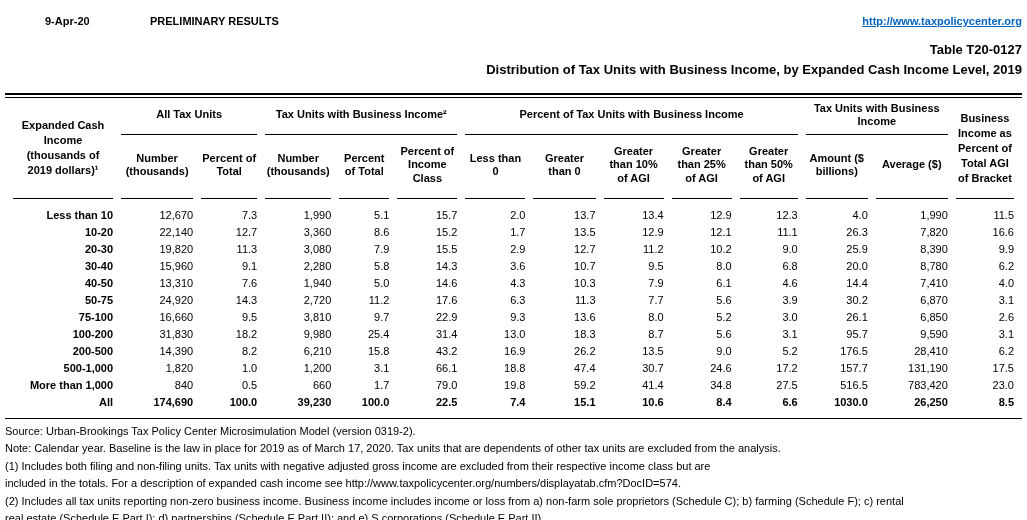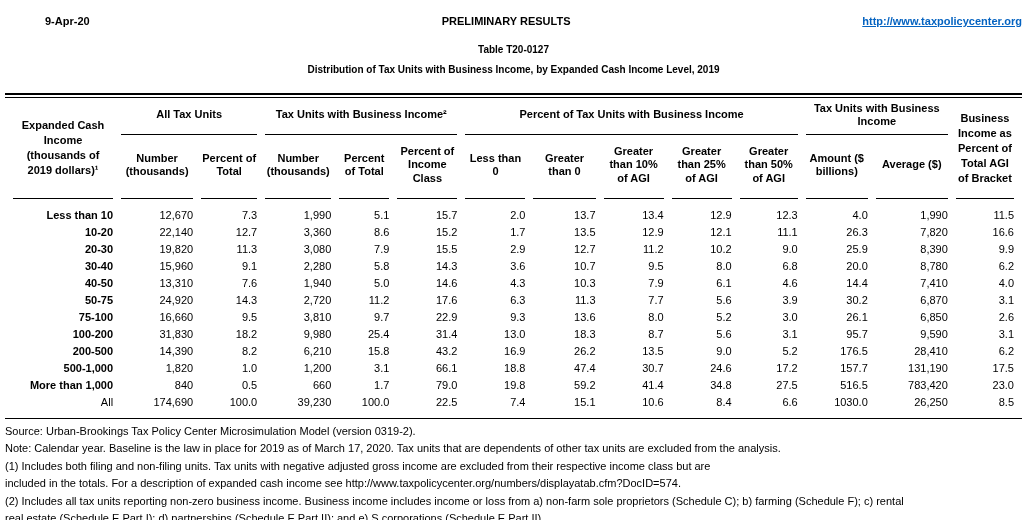--- a/index.html
+++ b/index.html
@@ -2,40 +2,40 @@
 <html><head>
 <meta charset="utf-8">
 <style>
   html,body{margin:0;padding:0;background:#fff;color:#000;}
   body{font-family:"Liberation Sans","DejaVu Sans",sans-serif;width:1027px;height:520px;overflow:hidden;}
   .page{padding:0 5px;}
 
   
   .topbar{display:flex;align-items:flex-start;padding-top:14px;font-size:11px;font-weight:bold;line-height:14px;margin-left:40px;}
   .topbar .date{width:105px;}
-  .topbar .prelim{flex:1;text-align:center;}
+  .topbar .prelim{flex:1;}
   .topbar a{color:#0563C1;text-decoration:underline;font-weight:bold;}
 
   
-  .titles{text-align:center;margin-top:12px;font-weight:bold;font-size:10px;line-height:20px;}
+  .titles{text-align:right;margin-top:12px;font-weight:bold;font-size:13px;line-height:20px;}
 
   
   .rule-double{margin-top:13px;height:2px;border-top:2px solid #000;border-bottom:1.5px solid #000;}
   .rule-single{margin-top:7px;border-top:1.5px solid #000;height:0;}
 
   
   table{border-collapse:separate;border-spacing:8px 0;table-layout:fixed;width:1017px;margin:0 0 0 0;}
   th,td{font-size:11px;padding:0;}
   thead th{font-weight:bold;text-align:center;line-height:13.5px;vertical-align:middle;}
   th.grp{border-bottom:1.5px solid #000;height:34px;padding-bottom:2px;}
   th.colh{border-bottom:1.5px solid #000;height:60px;padding-bottom:3px;}
   th.rowhead{border-bottom:1.5px solid #000;vertical-align:middle;line-height:15px;}
   tbody td{text-align:right;line-height:17px;white-space:nowrap;}
   tbody td.lbl{font-weight:bold;}
-  tr.total td{font-weight:normal;margin-top:12px;}
+  tr.total td{font-weight:bold;margin-top:12px;}
   tr.spacer td{height:8px;line-height:8px;}
 
   
   .notes{margin-top:4px;font-size:11px;line-height:17.4px;white-space:nowrap;}
 </style>
 </head>
 <body>
 
 <div class="page">
 

